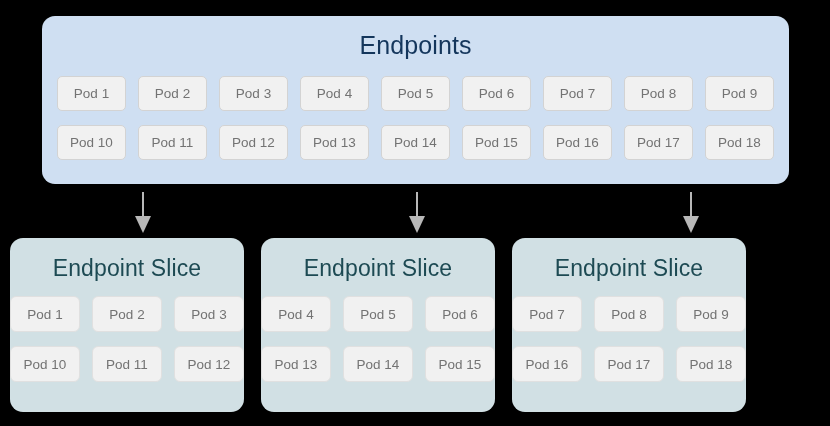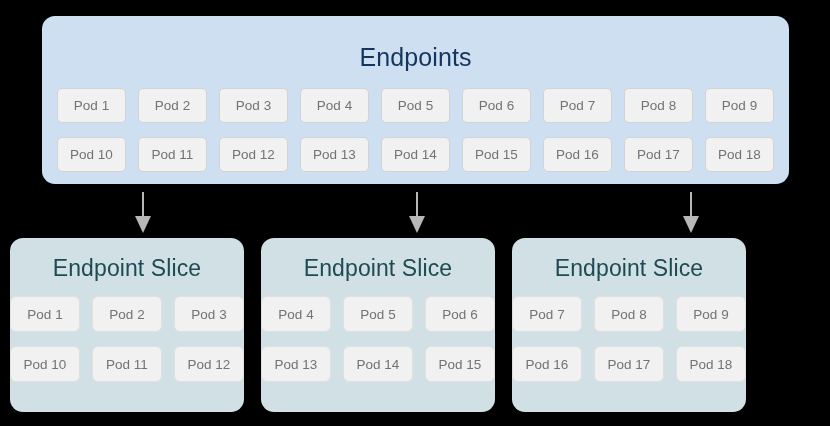--- a/index.html
+++ b/index.html
@@ -24,21 +24,21 @@
     position: absolute;
     left: 42px;
     top: 16px;
     width: 747px;
     height: 168px;
     background: #cfdff2;
     border-radius: 13px;
     display: flex;
     flex-direction: column;
     align-items: center;
-    padding-top: 26px;
+    padding-top: 14px;
   }
 
   .endpoints-title {
     font-size: 25px;
     font-weight: 400;
     color: #14365c;
     letter-spacing: 0.1px;
     line-height: 30px;
   }
 

